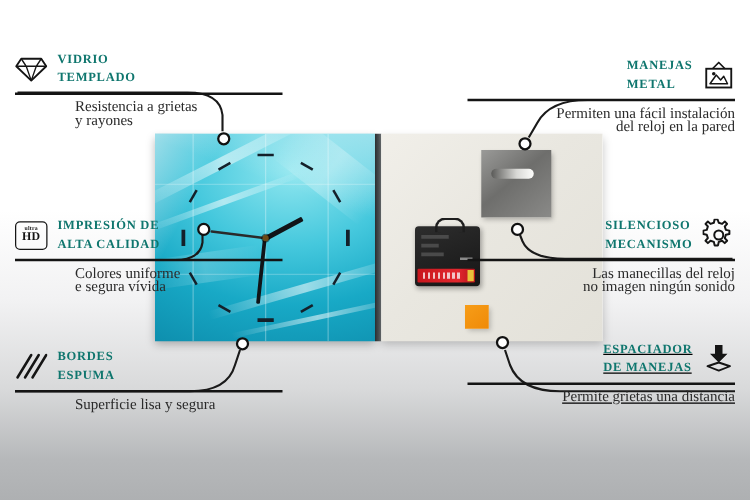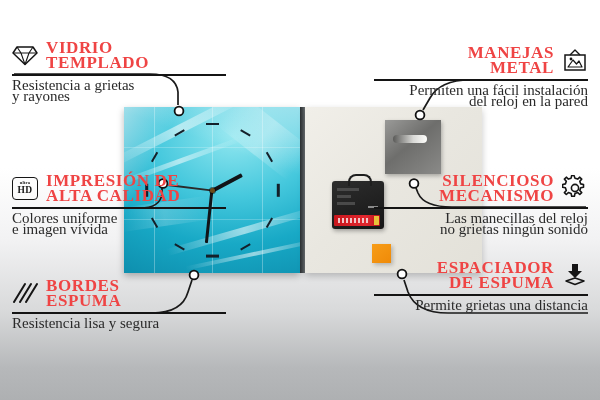--- a/index.html
+++ b/index.html
@@ -58,26 +58,26 @@
   
   .tick{position:absolute;background:#14202a;transform-origin:center center;}
   .hand{position:absolute;background:#111418;transform-origin:left center;border-radius:1px;}
   .hub{position:absolute;width:5px;height:5px;border-radius:50%;background:#6b4a18;box-shadow:0 0 0 1px rgba(0,0,0,.5);}
 
   
   .lbl{position:absolute;width:214px;}
   .lbl .row{display:flex;align-items:center;gap:8px;}
   .lbl.left .row{justify-content:flex-start;}
   .lbl.right .row{justify-content:flex-end;}
-  .ttl{font-family:"Liberation Serif",serif;font-weight:700;color:#ef4444;
-    font-size:17px;line-height:15px;letter-spacing:.6px;}
+  .ttl{font-family:"Liberation Serif",serif;font-weight:700;color:#0f766e;
+    font-size:10px;line-height:15px;letter-spacing:.6px;}
   .lbl.left .ttl{text-align:left;}
-  .lbl.right .ttl{text-align:right;}
+  .lbl.right .ttl{}
   .rule{height:1.6px;background:#141414;margin:4px 0 4px 0;}
-  .desc{font-family:"Liberation Serif",serif;font-size:15px;line-height:11.5px;color:#2a2a2a;}
+  .desc{font-family:"Liberation Serif",serif;font-size:12px;line-height:11.5px;color:#2a2a2a;margin-left:48px;}
   .lbl.left .desc{text-align:left;}
   .lbl.right .desc{text-align:right;}
   .ico{width:26px;height:26px;flex:0 0 26px;display:flex;align-items:center;justify-content:center;}
   .ico svg{display:block;}
   .hdbadge{width:26px;height:21px;border:1.6px solid #151515;border-radius:4px;
     display:flex;flex-direction:column;align-items:center;justify-content:center;line-height:1;}
   .hdbadge .u{font-size:4.6px;font-weight:700;letter-spacing:.2px;color:#151515;}
   .hdbadge .h{font-size:9.5px;font-weight:700;letter-spacing:.3px;color:#151515;margin-top:.5px;}
 </style>
 </head>
@@ -192,39 +192,39 @@
         </span>
       </span>
       <span class="ttl">
         <span>IMPRESIÓN DE</span><br>
         <span>ALTA CALIDAD</span>
       </span>
     </div>
     <div class="rule"></div>
     <div class="desc">
       <span>Colores uniforme</span><br>
-      <span>e imagen vívida</span>
+      <span>e segura vívida</span>
     </div>
   </div>
 
   <div class="lbl left" style="left:12px;top:278px;">
     <div class="row">
       <span class="ico">
         <svg width="26" height="22" viewBox="0 0 26 22">
           <path d="M2 20 L13 2 M8 20 L19 2 M14 20 L25 2" stroke="#151515" stroke-width="2" fill="none" stroke-linecap="round"></path>
         </svg>
       </span>
       <span class="ttl">
         <span>BORDES</span><br>
         <span>ESPUMA</span>
       </span>
     </div>
     <div class="rule"></div>
     <div class="desc">
-      <span>Resistencia lisa y segura</span>
+      <span>Superficie lisa y segura</span>
     </div>
   </div>
 
   <div class="lbl right" style="left:374px;top:45px;">
     <div class="row">
       <span class="ttl">
         <span>MANEJAS</span><br>
         <span>METAL</span>
       </span>
       <span class="ico">
@@ -252,29 +252,29 @@
       <span class="ico">
         <svg width="26" height="26" viewBox="0 0 26 26">
           <path d="M13 3.2 l2.7.9 2.1-1.9 1.9 1.9 -1.9 2.1 .9 2.7 2.8.6v2.7l-2.8.6 -.9 2.7 1.9 2.1 -1.9 1.9 -2.1-1.9 -2.7.9 -.6 2.8h-2.7l-.6-2.8 -2.7-.9 -2.1 1.9 -1.9-1.9 1.9-2.1 -.9-2.7 -2.8-.6v-2.7l2.8-.6 .9-2.7 -1.9-2.1 1.9-1.9 2.1 1.9 2.7-.9 .6-2.8h2.3z" fill="none" stroke="#151515" stroke-width="1.6" stroke-linejoin="round"></path>
           <circle cx="13" cy="13" r="3.6" fill="none" stroke="#151515" stroke-width="1.6"></circle>
         </svg>
       </span>
     </div>
     <div class="rule"></div>
     <div class="desc">
       <span>Las manecillas del reloj</span><br>
-      <span>no grietas ningún sonido</span>
-    </div>
-  </div>
-
-  <div class="lbl right" style="left:374px;top:260px;">
+      <span>no imagen ningún sonido</span>
+    </div>
+  </div>
+
+  <div class="lbl right" style="left:374px;top:272px;text-decoration:underline;">
     <div class="row">
       <span class="ttl">
         <span>ESPACIADOR</span><br>
-        <span>DE ESPUMA</span>
+        <span>DE MANEJAS</span>
       </span>
       <span class="ico">
         <svg width="26" height="24" viewBox="0 0 26 24">
           <path d="M10 1 h6 v7 h4 l-7 7 -7-7 h4 z" fill="#151515"></path>
           <path d="M4 18 L13 15 L22 18 L13 21.5 Z" fill="none" stroke="#151515" stroke-width="1.5" stroke-linejoin="round"></path>
         </svg>
       </span>
     </div>
     <div class="rule"></div>
     <div class="desc">

